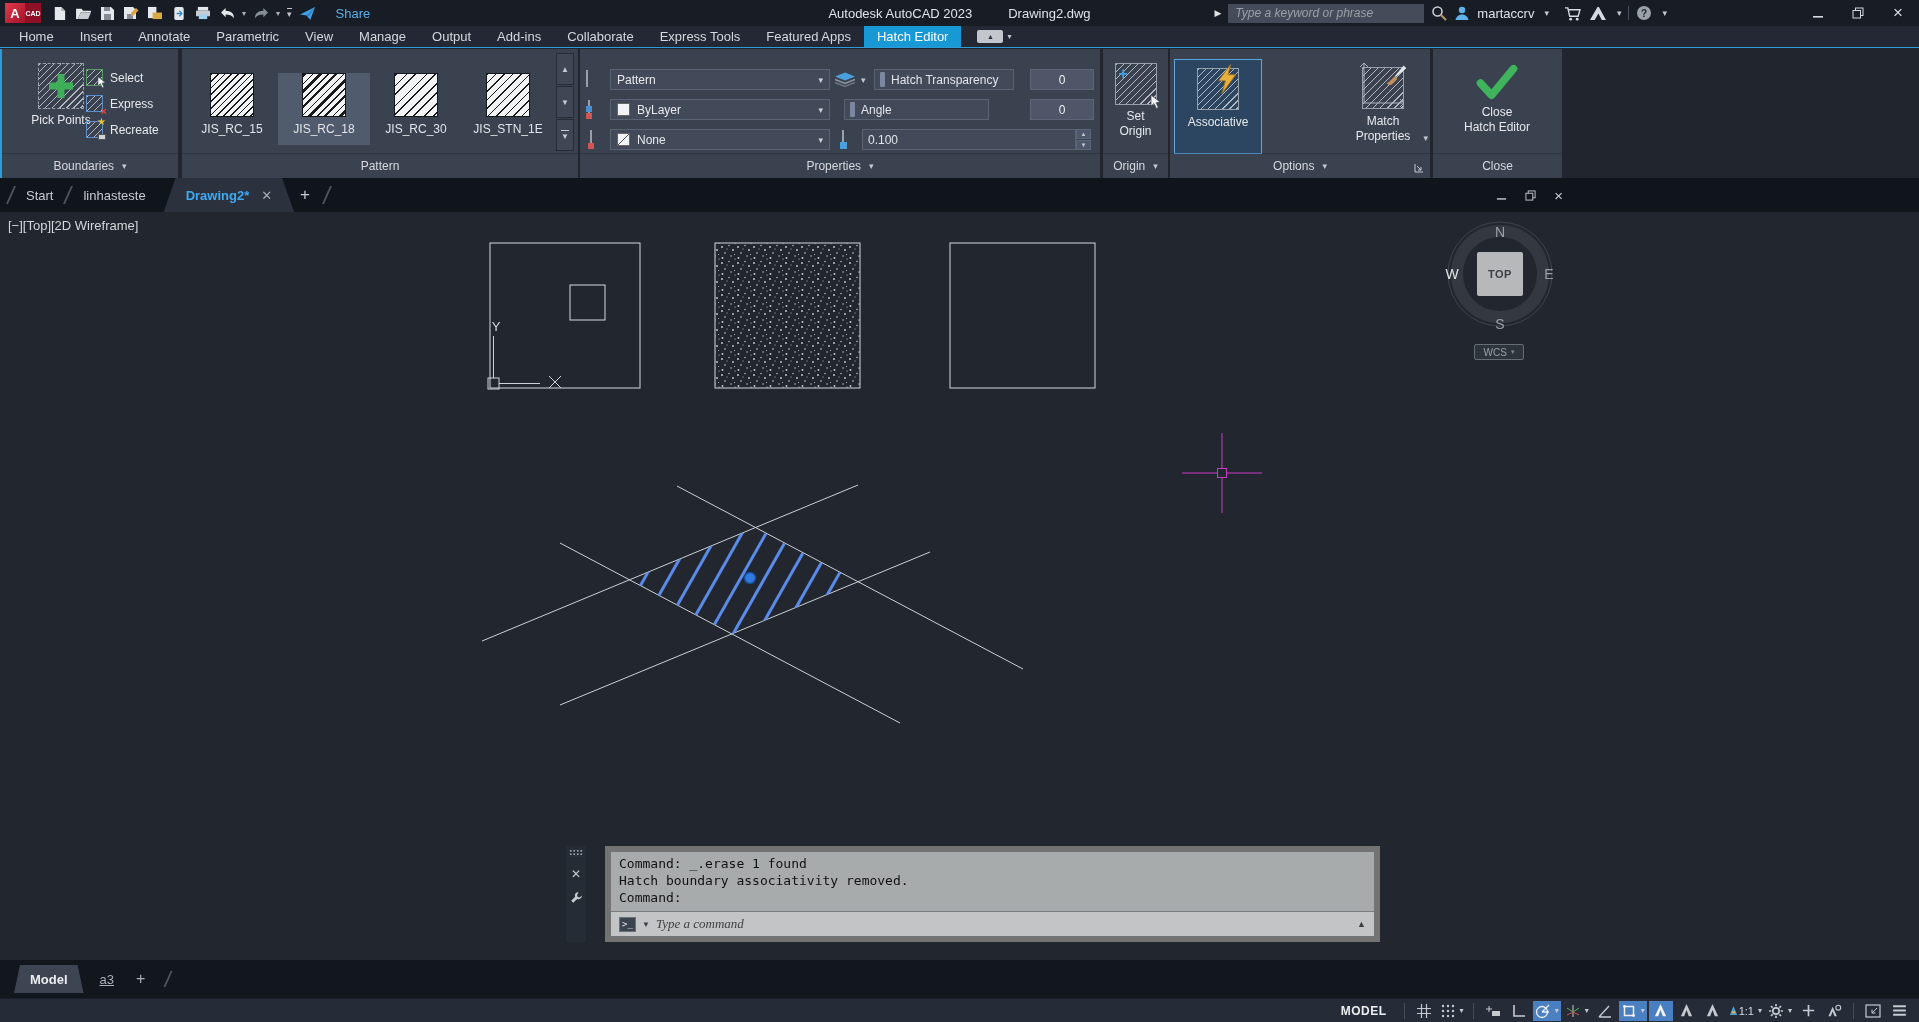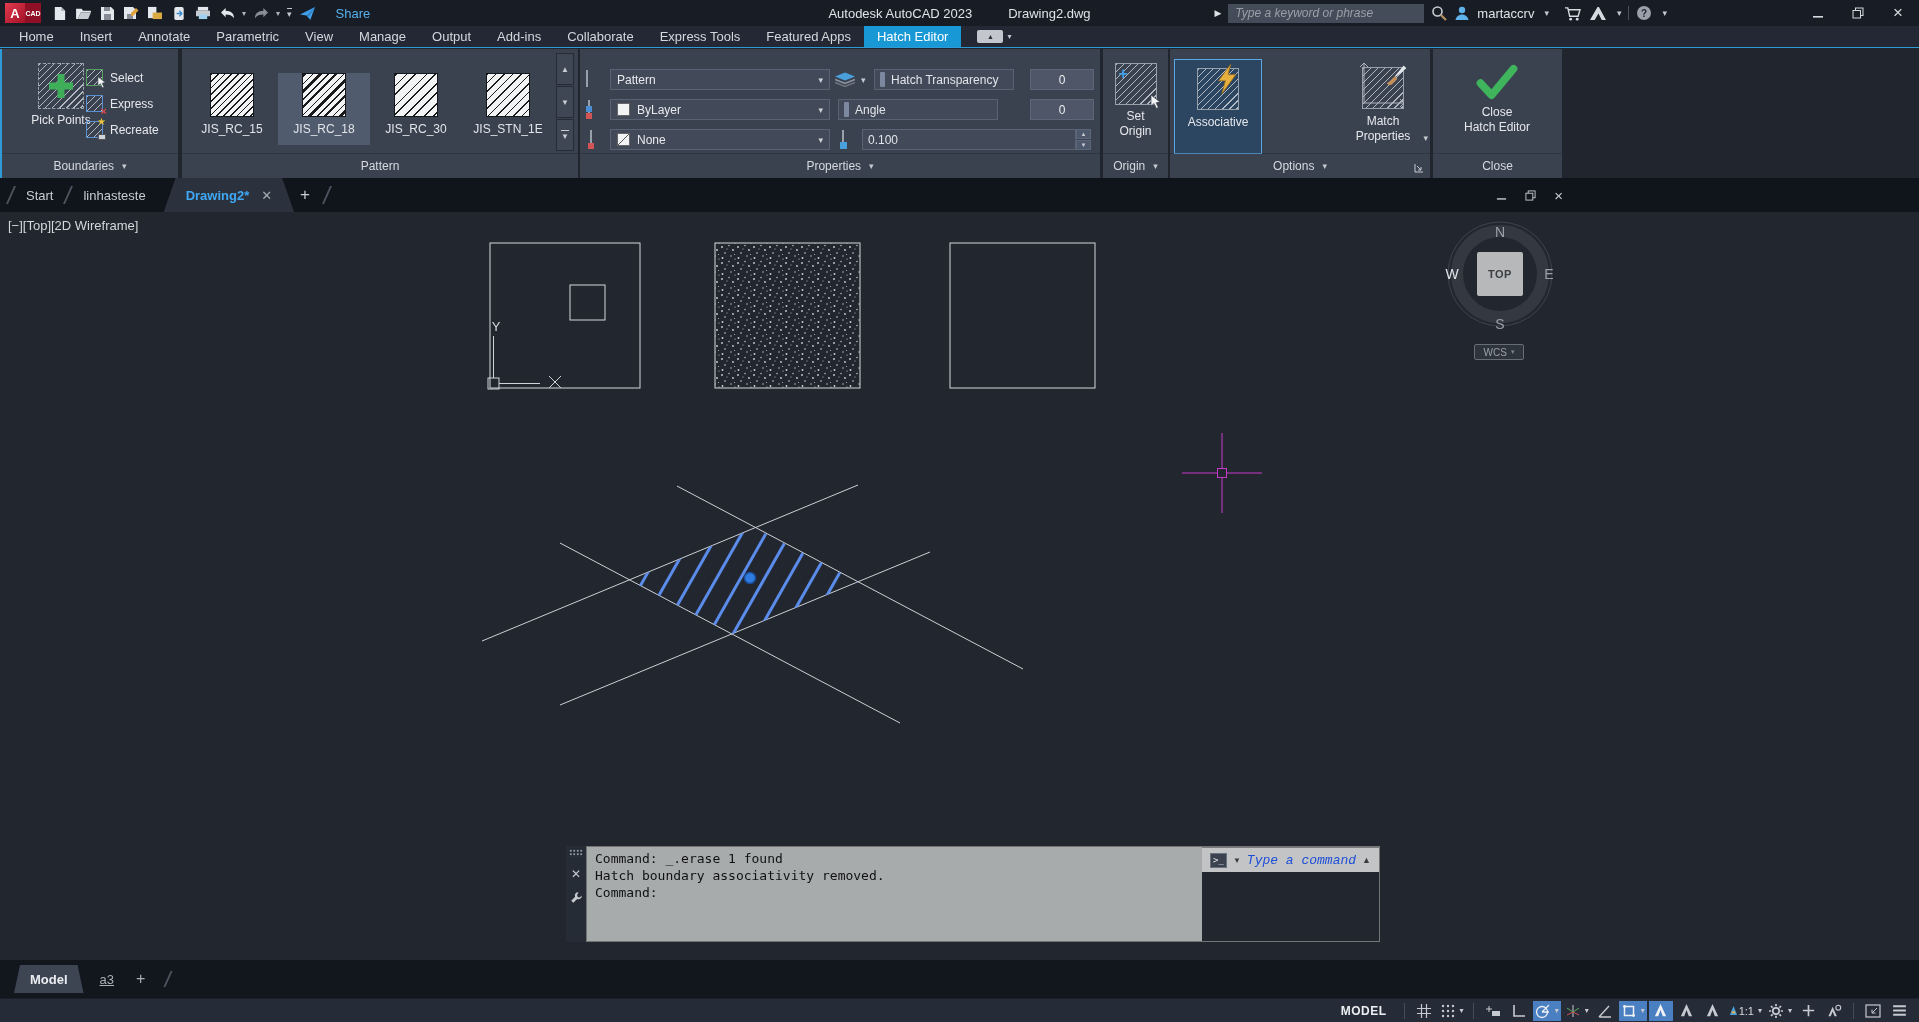--- a/index.html
+++ b/index.html
@@ -86,26 +86,26 @@
   
   .canvas { position:absolute; top:212px; left:0; width:1919px; height:748px; background:#22272f; }
   .vplabel { position:absolute; left:8px; top:6px; color:#d4d7da; font-size:13px; }
   .wcsbadge { position:absolute; left:1474px; top:132px; width:50px; height:16px; border:1px solid #676d76; border-radius:2px; background:rgba(70,76,86,.35); display:flex; align-items:center; justify-content:center; gap:4px; color:#9aa0a8; font-size:10px; }
   .wcsbadge .c { font-size:7px; color:#7f858e; }
 
   
   .cmdwin { position:absolute; left:566px; top:846px; width:814px; height:96px; display:flex; }
   .cmdrail { width:20px; background:#262c36; display:flex; flex-direction:column; align-items:center; padding-top:3px; gap:10px; }
   .grip { width:14px; height:8px; background-image:radial-gradient(#9aa1ab 1px,transparent 1.1px); background-size:3.5px 3.5px; }
-  .cmdbody { flex:1; display:flex; flex-direction:row; border:1px solid #737373; }
+  .cmdbody { flex:1; display:flex; flex-direction:column; border:6px solid #737373;margin-left:19px; }
   .cmdhist { flex:1; background:#a8abac; font-family:"DejaVu Sans Mono",monospace; font-size:13px; color:#111; padding:3px 8px; line-height:17px; }
   .cmdinput { height:25px; background:#c2c4c6; border-top:1px solid #7a7d80; display:flex; align-items:center; padding:0 8px; gap:6px; }
   .cmdico { width:17px; height:15px; background:#3b434f; border:1px solid #6a7280; color:#e6e8ec; font-size:9px; font-family:"DejaVu Sans Mono",monospace; display:flex; align-items:center; justify-content:center; }
   .cmdinput .dc { font-size:8px; color:#3a3d40; }
-  .cmdinput .ph { font-style:italic; font-family:Liberation Mono, monospace; color:#1d4ed8; }
+  .cmdinput .ph { font-style:italic; font-family:Liberation Serif, serif; color:#404040; }
   .cmdinput .up { margin-left:auto; font-size:9px; color:#3a3d40; }
 
   
   .layoutbar { position:absolute; top:960px; left:0; width:1919px; height:38px; background:#12161d; display:flex; align-items:center; padding-left:14px; }
   .ltab { height:28px; display:flex; align-items:center; padding:0 16px; color:#eceef1; font-weight:bold; background:#3d4452; clip-path:polygon(6px 0, calc(100% - 6px) 0, 100% 100%, 0 100%); }
   .ltab2 { color:#aab0b8; padding:0 16px; font-weight:normal;text-decoration:underline; }
   .lplus { color:#aab0b8; font-size:16px; margin-left:6px; }
   .lsep { width:2px; height:16px; background:#4d545f; transform:skewX(-24deg); margin-left:22px; }
 
   
@@ -355,21 +355,21 @@
       <span>Hatch Transparency</span>
     </div>
     <div class="vbox" style="left:450px;top:20px;width:64px">0</div>
     
     <span class="ico16 abs ihatch" style="left:6px;top:52px"><span class="ovr" style="right:-3px;bottom:-3px;width:6px;height:6px;background:#d25454"></span><span class="ovr" style="right:-3px;bottom:4px;width:6px;height:6px;background:#4a8fd4"></span></span>
     <div class="dd" style="left:30px;top:50px;width:220px">
       <span style="width:13px;height:13px;background:#f2f3f4;border:1px solid #666;margin-right:7px"></span>
       <span>ByLayer</span>
         <span class="ddc">▾</span>
     </div>
-    <div class="fld" style="left:258px;top:50px;width:160px">
+    <div class="fld" style="left:264px;top:50px;width:145px">
       <span class="slider"></span>
       <span>Angle</span>
     </div>
     <div class="vbox" style="left:450px;top:50px;width:64px">0</div>
     
     <span class="ico16 abs" style="left:6px;top:82px;background:#4aa0dc;border:1px solid #98a0aa"><span class="ovr" style="right:-3px;bottom:-3px;width:6px;height:6px;background:#d25454"></span></span>
     <div class="dd" style="left:30px;top:80px;width:220px">
       <span style="margin-right:7px">
           <svg viewBox="0 0 13 13" width="13" height="13">
             <rect x=".5" y=".5" width="12" height="12" fill="#f2f3f4" stroke="#666"></rect>

